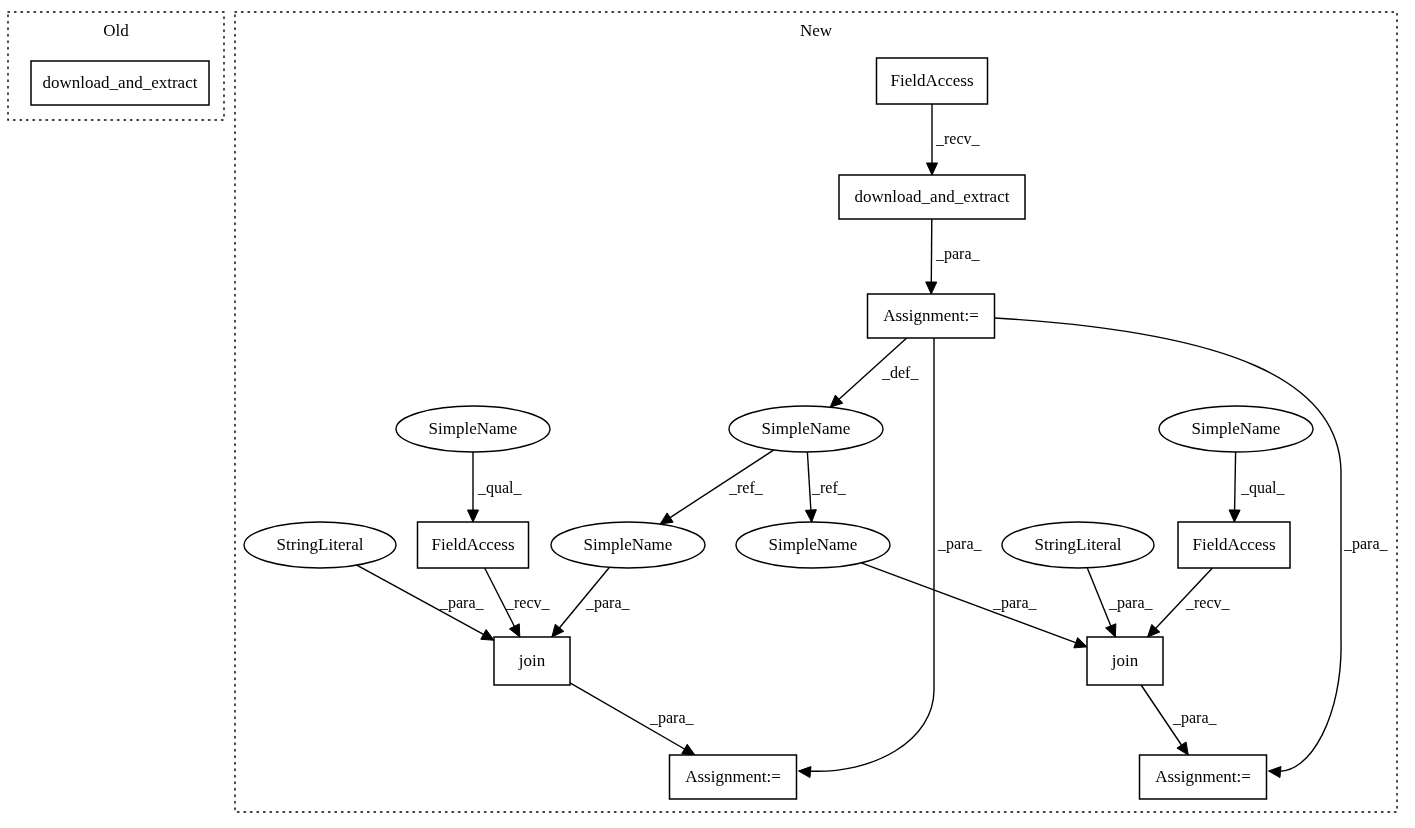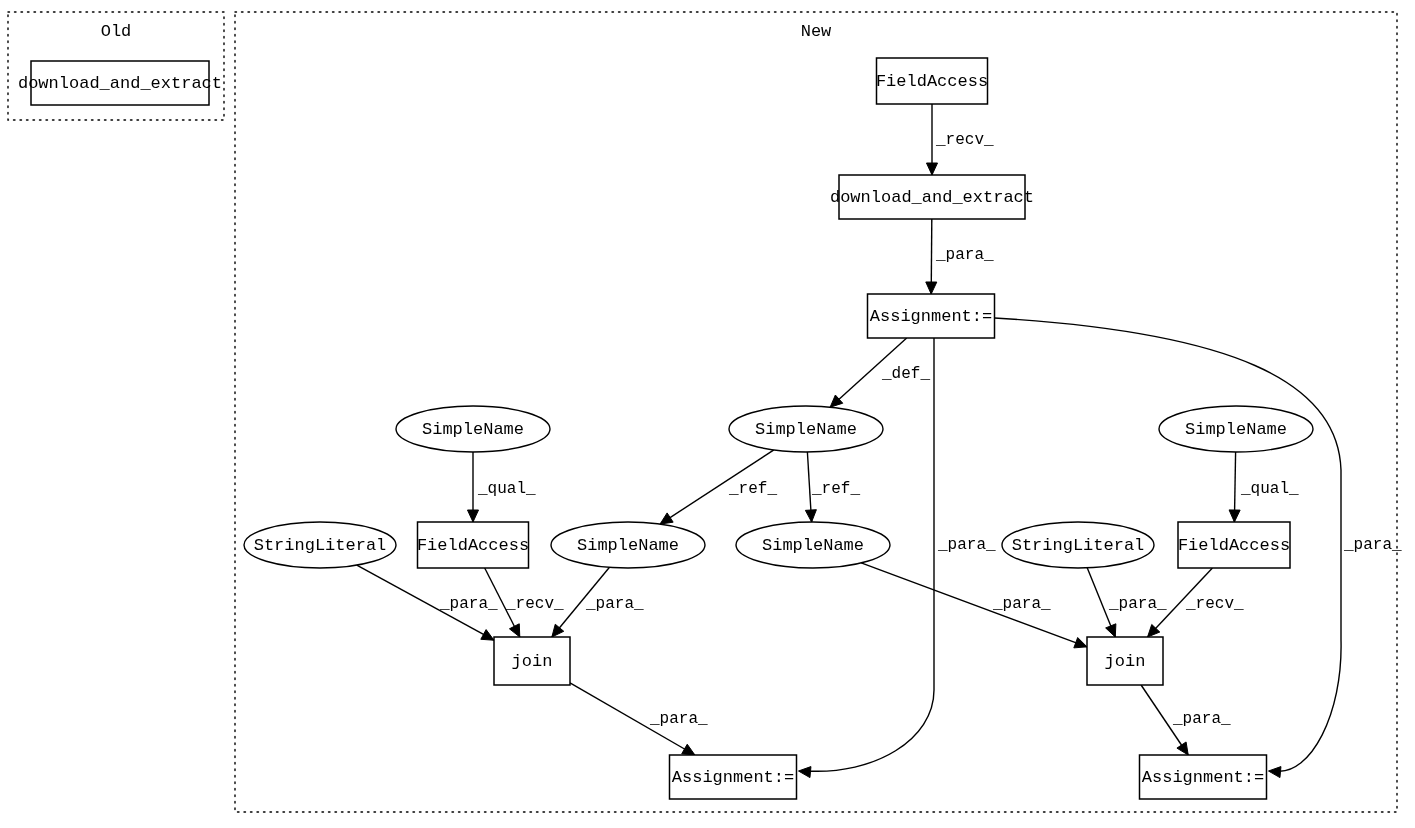--- a/index.html
+++ b/index.html
@@ -5,21 +5,21 @@
   html, body {
     margin: 0;
     padding: 0;
     background: #ffffff;
   }
   #stage {
     position: relative;
     width: 1415px;
     height: 828px;
     background: #ffffff;
-    font-family: Liberation Mono, monospace;
+    font-family: Liberation Serif, serif;
     overflow: hidden;
   }
   svg#graph {
     position: absolute;
     left: 0;
     top: 0;
     width: 1415px;
     height: 828px;
   }
   .cluster-box {

